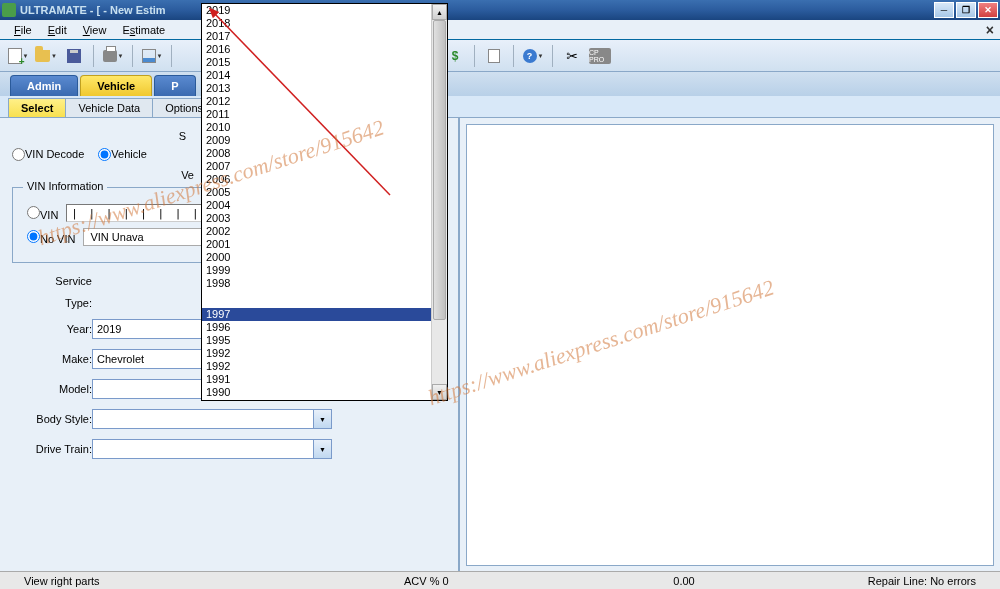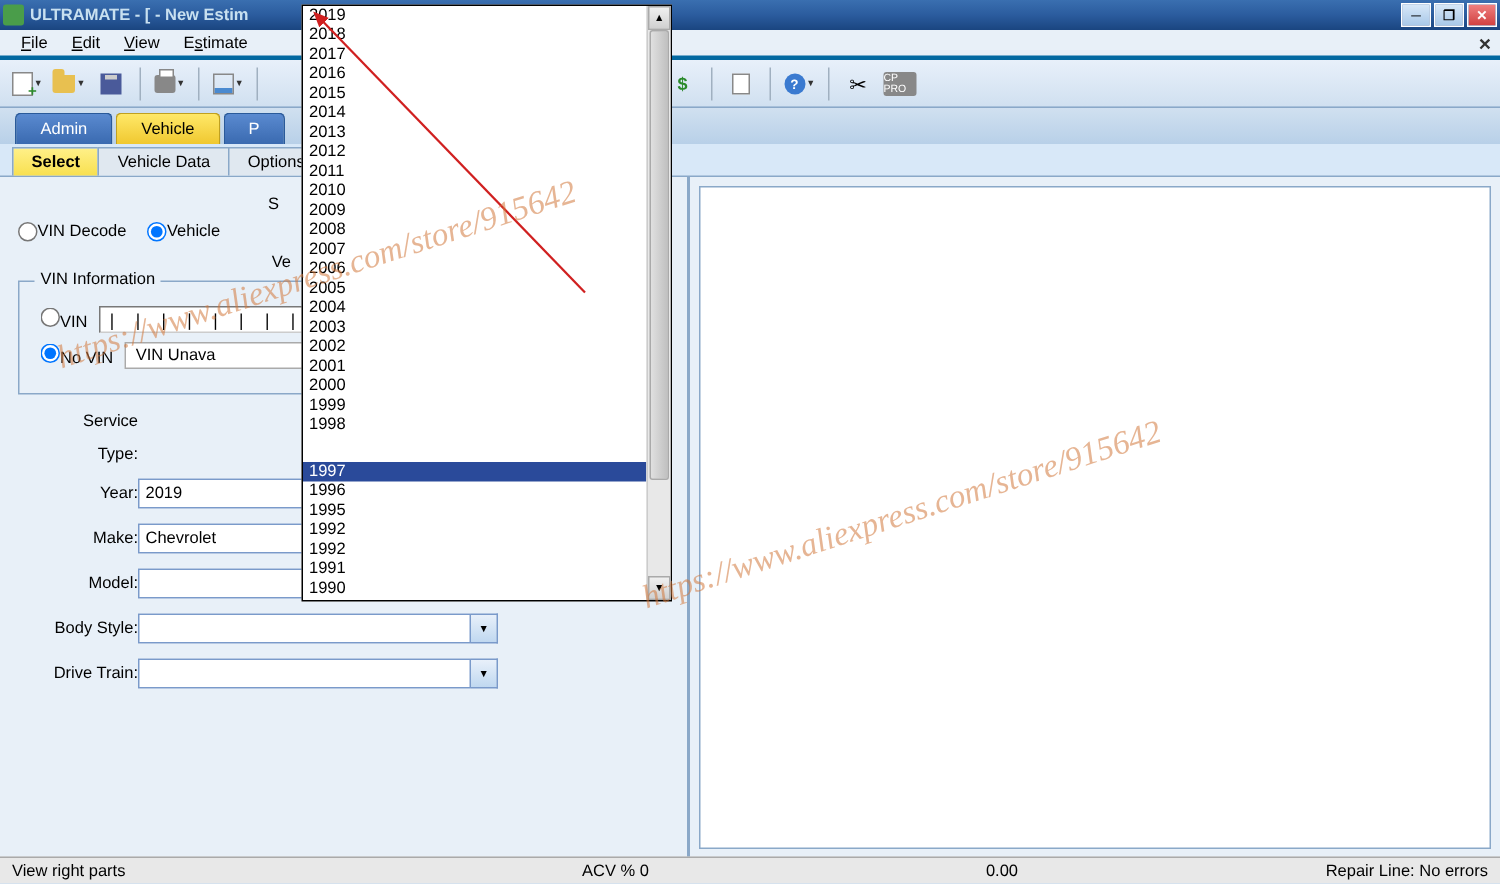--- a/index.html
+++ b/index.html
@@ -7,21 +7,21 @@
 
 
 .titlebar { height: 20px; background: linear-gradient(to bottom, #3a6fb0 0%, #2b5c9e 50%, #1a4580 100%); display: flex; align-items: center; padding: 0 2px; color: #fff; font-weight: bold; }
 .titlebar-icon { width: 14px; height: 14px; background: #4a9d4a; margin-right: 4px; border-radius: 2px; }
 .titlebar-text { flex: 1; font-size: 11px; color: #c8e0f0; }
 .win-btns { display: flex; gap: 2px; }
 .win-btn { width: 20px; height: 16px; border: 1px solid #fff; background: linear-gradient(to bottom, #d8e8f8, #a8c8e8); display: flex; align-items: center; justify-content: center; font-size: 9px; color: #000; cursor: pointer; }
 .win-btn.close { background: linear-gradient(to bottom, #f08080, #d04040); color: #fff; }
 
 
-.menubar { height: 20px; background: #e8f0f8; display: flex; align-items: center; padding: 0 6px; border-bottom: 3px solid #0369a1; position: relative; }
+.menubar { height: 20px; background: #e8f0f8; display: flex; align-items: center; padding: 0 6px; border-bottom: 1px solid #0369a1; position: relative; }
 .menu-item { padding: 2px 8px; cursor: pointer; }
 .menu-item u { text-decoration: underline; }
 .menu-close { position: absolute; right: 6px; font-size: 14px; cursor: pointer; color: #333; font-weight: bold; }
 
 
 .toolbar { height: 32px; background: linear-gradient(to bottom, #e8f0fa, #d0e0f0); border-bottom: 1px solid #8aa8c8; display: flex; align-items: center; padding: 0 6px; gap: 4px; }
 .tb-btn { width: 24px; height: 24px; border: 1px solid transparent; border-radius: 3px; display: flex; align-items: center; justify-content: center; cursor: pointer; position: relative; }
 .tb-arrow { font-size: 6px; margin-left: 1px; color: #333; }
 .tb-sep { width: 1px; height: 22px; background: #a0b0c0; margin: 0 3px; }
 
@@ -36,21 +36,21 @@
 .ico-print::before { content: ''; position: absolute; top: -4px; left: 3px; width: 8px; height: 4px; background: #fff; border: 1px solid #888; }
 .ico-chart { width: 14px; height: 14px; background: linear-gradient(to top, #4a8ad0 30%, transparent 30%); border: 1px solid #888; }
 .ico-help { width: 14px; height: 14px; background: #3a7ad0; border-radius: 50%; color: #fff; display: flex; align-items: center; justify-content: center; font-size: 9px; font-weight: bold; }
 .ico-tools { font-size: 14px; }
 .ico-cppro { width: 22px; height: 16px; background: #888; border-radius: 2px; color: #fff; font-size: 7px; display: flex; align-items: center; justify-content: center; }
 .ico-doc { width: 12px; height: 14px; background: #fff; border: 1px solid #888; position: relative; }
 .ico-dollar::before { content: '$'; color: #2a8a2a; font-weight: bold; font-size: 12px; }
 
 
 .main-tabs { height: 24px; display: flex; align-items: flex-end; padding-left: 10px; gap: 2px; background: linear-gradient(to bottom, #d0e0f0, #b8d0e8); }
-.main-tab { padding: 4px 16px; background: linear-gradient(to bottom, #5a8ad0, #3a6ab0); color: #fff; border-radius: 4px 4px 0 0; cursor: pointer; border: 1px solid #2a5a9a; border-bottom: none; font-weight: normal; text-align: right; }
+.main-tab { padding: 4px 16px; background: linear-gradient(to bottom, #5a8ad0, #3a6ab0); color: #fff; border-radius: 4px 4px 0 0; cursor: pointer; border: 1px solid #2a5a9a; border-bottom: none; font-weight: bold; text-align: right; }
 .main-tab.active { background: linear-gradient(to bottom, #ffe868, #f0c830); color: #000; border-color: #c0a020; }
 
 
 .sub-tabs { height: 22px; display: flex; align-items: flex-end; padding-left: 8px; background: #d8e8f8; border-bottom: 1px solid #8aa8c8; }
 .sub-tab { padding: 3px 12px; background: #e0e8f0; border: 1px solid #8aa8c8; border-bottom: none; cursor: pointer; margin-right: -1px; }
 .sub-tab.active { background: linear-gradient(to bottom, #fff088, #f8e050); font-weight: bold; }
 
 
 .content { display: flex; height: 454px; background: #e8f0f8; }
 .left-panel { width: 460px; padding: 8px 12px; border-right: 2px solid #8aa8c8; overflow: hidden; }
@@ -83,21 +83,21 @@
 .year-scroll-btn { height: 16px; background: linear-gradient(to bottom, #f0f0f0, #d0d0d0); border: 1px solid #aaa; display: flex; align-items: center; justify-content: center; font-size: 7px; cursor: pointer; }
 .year-scroll-thumb { position: absolute; top: 16px; left: 1px; right: 1px; height: 300px; background: linear-gradient(to right, #e0e0e0, #c0c0c0); border: 1px solid #aaa; border-radius: 2px; }
 
 
 .red-arrow { position: absolute; z-index: 200; pointer-events: none; }
 
 
 .watermark { position: absolute; color: rgba(210, 120, 60, 0.55); font-size: 22px; font-style: italic; font-family: 'Times New Roman', serif; pointer-events: none; z-index: 300; transform: rotate(-18deg); white-space: nowrap; }
 
 
-.statusbar { position: absolute; bottom: 0; left: 0; right: 0; height: 18px; background: #e8e8e8; border-top: 1px solid #aaa; display: flex; align-items: center; padding: 0 8px; }
+.statusbar { position: absolute; bottom: 0; left: 0; right: 0; height: 18px; background: #e8e8e8; border-top: 1px solid #aaa; display: flex; align-items: center; padding: 0 24px; }
 .status-left { flex: 0 0 380px; }
 .status-mid1 { flex: 0 0 180px; }
 .status-mid2 { flex: 0 0 200px; text-align: center; }
 .status-right { flex: 1; text-align: right; }
 </style>
 </head>
 <body>
 
 <div class="titlebar">
   <div class="titlebar-icon"></div>

